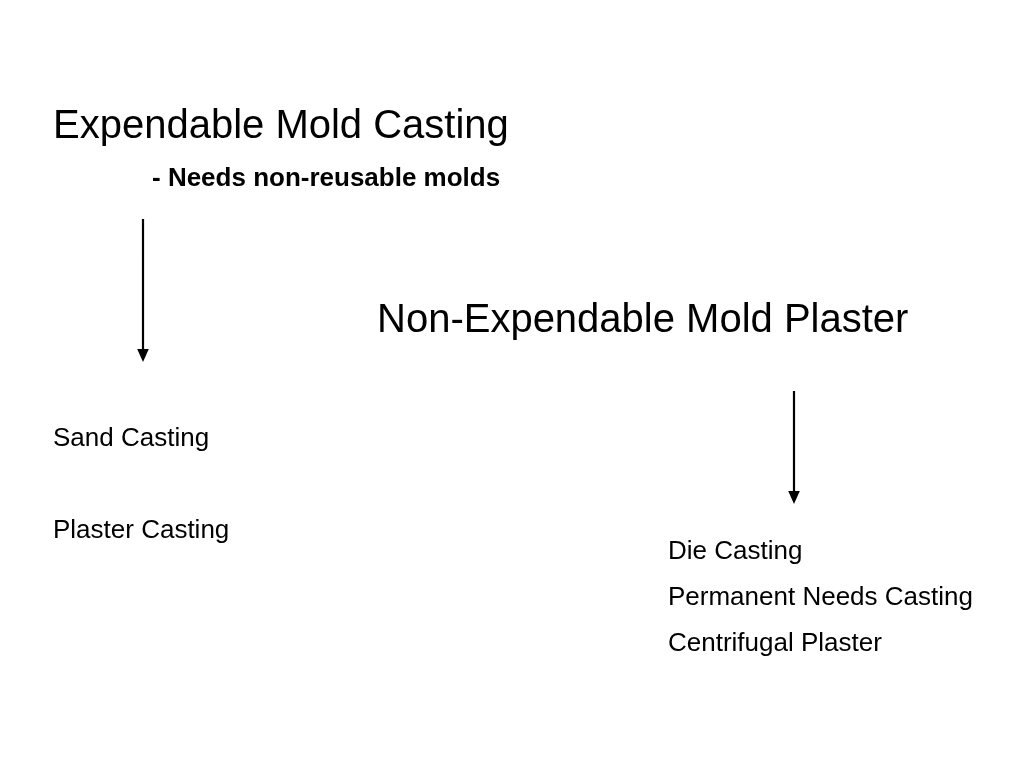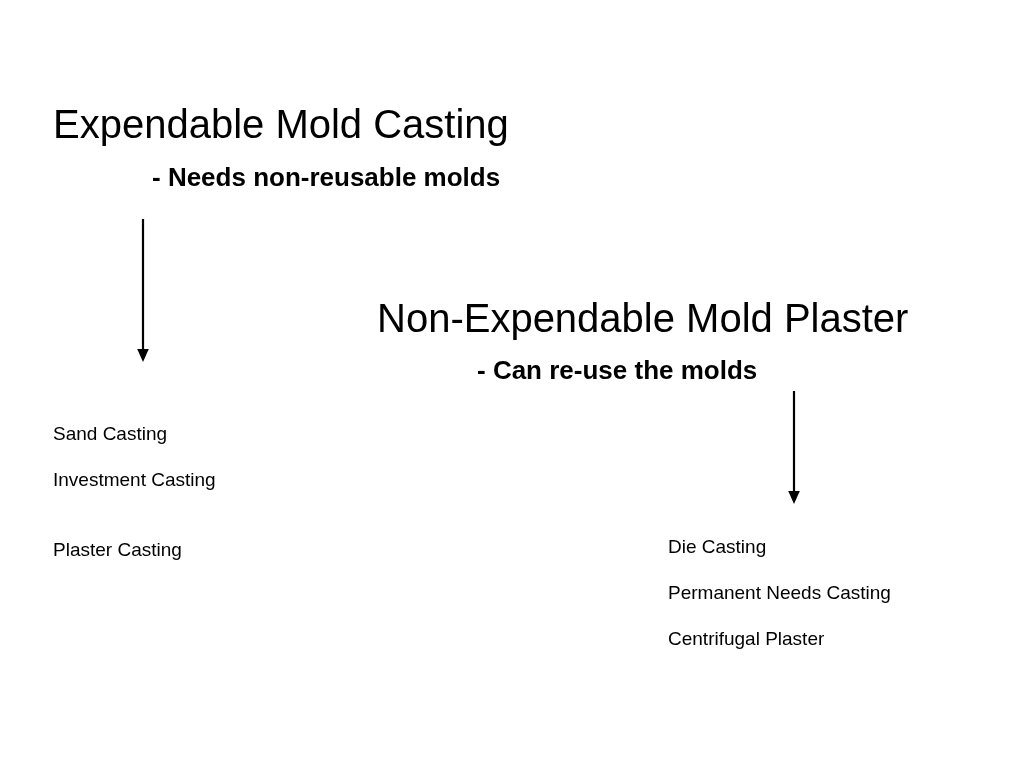--- a/index.html
+++ b/index.html
@@ -30,21 +30,21 @@
   .heading {
     font-size: 40px;
     font-weight: 400;
     letter-spacing: 0px;
   }
   .subtitle {
     font-size: 26px;
     font-weight: 700;
   }
   .listitem {
-    font-size: 19px;
+    font-size: 26px;
     font-weight: 400;
   }
   .arrow {
     position: absolute;
   }
   .arrow svg {
     display: block;
     overflow: visible;
   }
 </style>
@@ -59,27 +59,25 @@
 
   <div class="arrow" style="left:136px; top:219px;">
     <svg width="14" height="144" viewBox="0 0 14 144" aria-hidden="true">
       <line x1="7" y1="0" x2="7" y2="131" stroke="#000000" stroke-width="2.2"></line>
       <polygon points="1.2,130 12.8,130 7,143" fill="#000000"></polygon>
     </svg>
   </div>
 
   <div class="txt listitem" style="left:53px; top:424px;">Sand Casting</div>
 
-  <div class="txt listitem" style="left:53px; top:470px;">Investment Casting</div>
 
-  <div class="txt listitem" style="left:53px; top:516px;margin-top:24px;">Plaster Casting</div>
+  <div class="txt listitem" style="left:53px; top:516px;">Plaster Casting</div>
 
   <div class="txt heading" style="left:377px; top:298px;">Non-Expendable Mold Plaster</div>
 
-  <div class="txt subtitle" style="left:477px; top:357px;">- Can re-use the molds</div>
 
   <div class="arrow" style="left:787px; top:391px;">
     <svg width="14" height="115" viewBox="0 0 14 115" aria-hidden="true">
       <line x1="7" y1="0" x2="7" y2="101" stroke="#000000" stroke-width="2.2"></line>
       <polygon points="1.2,100 12.8,100 7,113" fill="#000000"></polygon>
     </svg>
   </div>
 
   <div class="txt listitem" style="left:668px; top:537px;">Die Casting</div>
 

